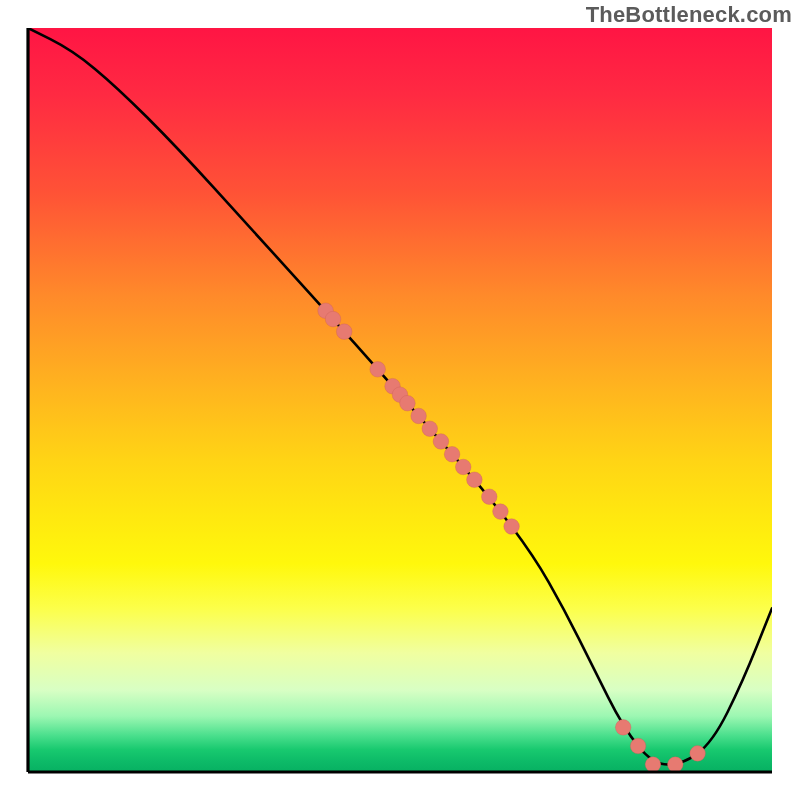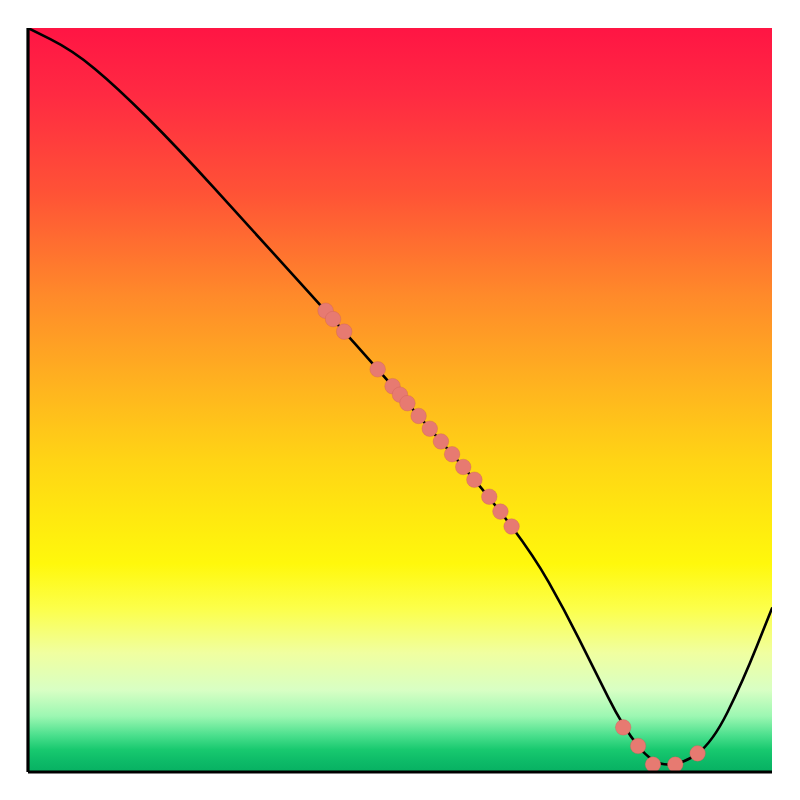--- a/index.html
+++ b/index.html
@@ -88,20 +88,21 @@
   .axes line {
     stroke: #000;
     stroke-width: 3.2;
   }
 </style>
 </head>
 <body>
 
 <div class="chart-container">
 
+  <div class="watermark">TheBottleneck.com</div>
 
   <div class="plot-area">
     <div class="gradient-bg"></div>
     <svg class="curve-svg" id="curve-svg" viewBox="0 0 744 744" preserveAspectRatio="none">
         <path d="M 0 0 Q 0 0 22.32 11.160000000000025 Q 44.64 22.32000000000005 66.96000000000001 40.920000000000016 Q 89.28 59.51999999999998 119.04 89.28000000000003 Q 148.8 119.04000000000008 186 159.96000000000004 Q 223.2 200.88 260.4 241.8 Q 297.6 282.72 327.36 316.20000000000005 Q 357.12 349.68 383.16 379.44 Q 409.20000000000005 409.2 435.24 438.96000000000004 Q 461.28 468.72 483.6 498.48 Q 505.92 528.24 520.8 554.28 Q 535.68 580.3199999999999 550.56 610.0799999999999 Q 565.44 639.84 580.32 669.6 Q 595.2 699.36 610.0799999999999 717.96 Q 624.9599999999999 736.56 639.8399999999999 736.56 Q 654.72 736.56 669.6 725.4 Q 684.48 714.24 699.36 684.48 Q 714.24 654.72 729.12 617.52 T 744 580.3199999999999" class="curve-path"></path>
         <circle cx="297.60" cy="282.72" r="7.8" class="marker"></circle>
         <circle cx="305.04" cy="291.09" r="7.8" class="marker"></circle>
         <circle cx="316.20" cy="303.64" r="7.8" class="marker"></circle>
         <circle cx="349.68" cy="341.31" r="7.8" class="marker"></circle>
         <circle cx="364.56" cy="358.18" r="7.8" class="marker"></circle>

